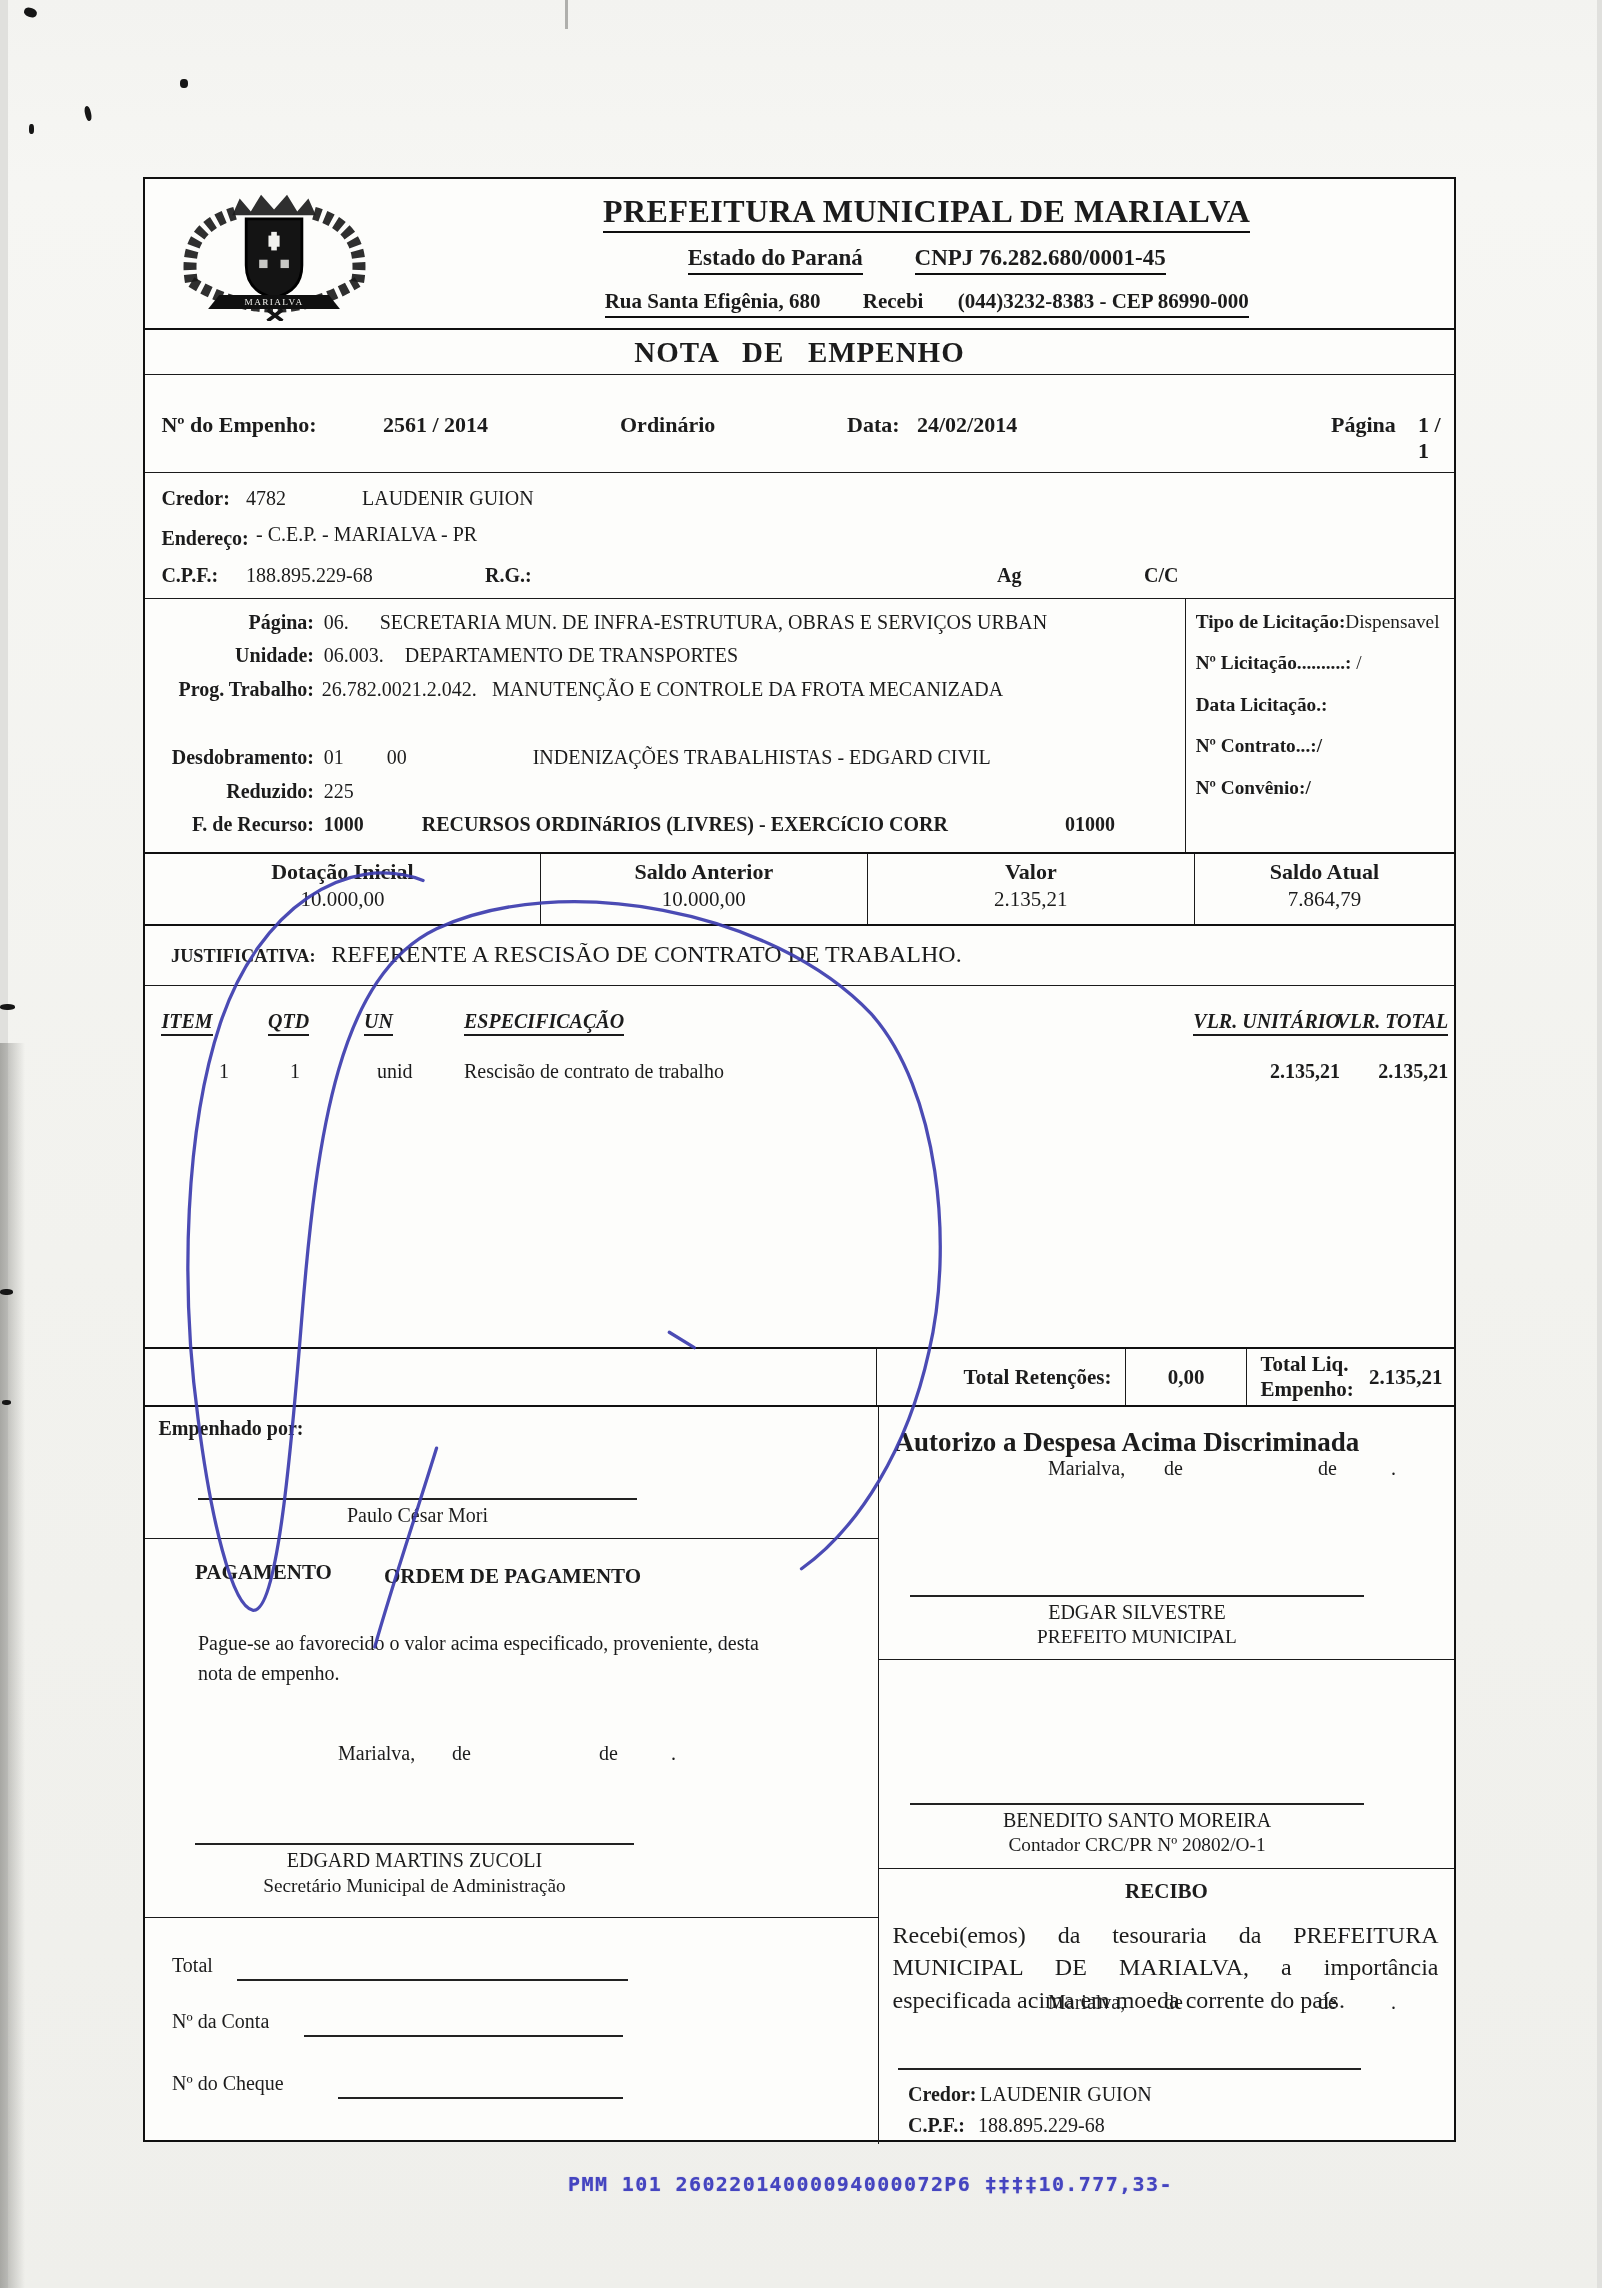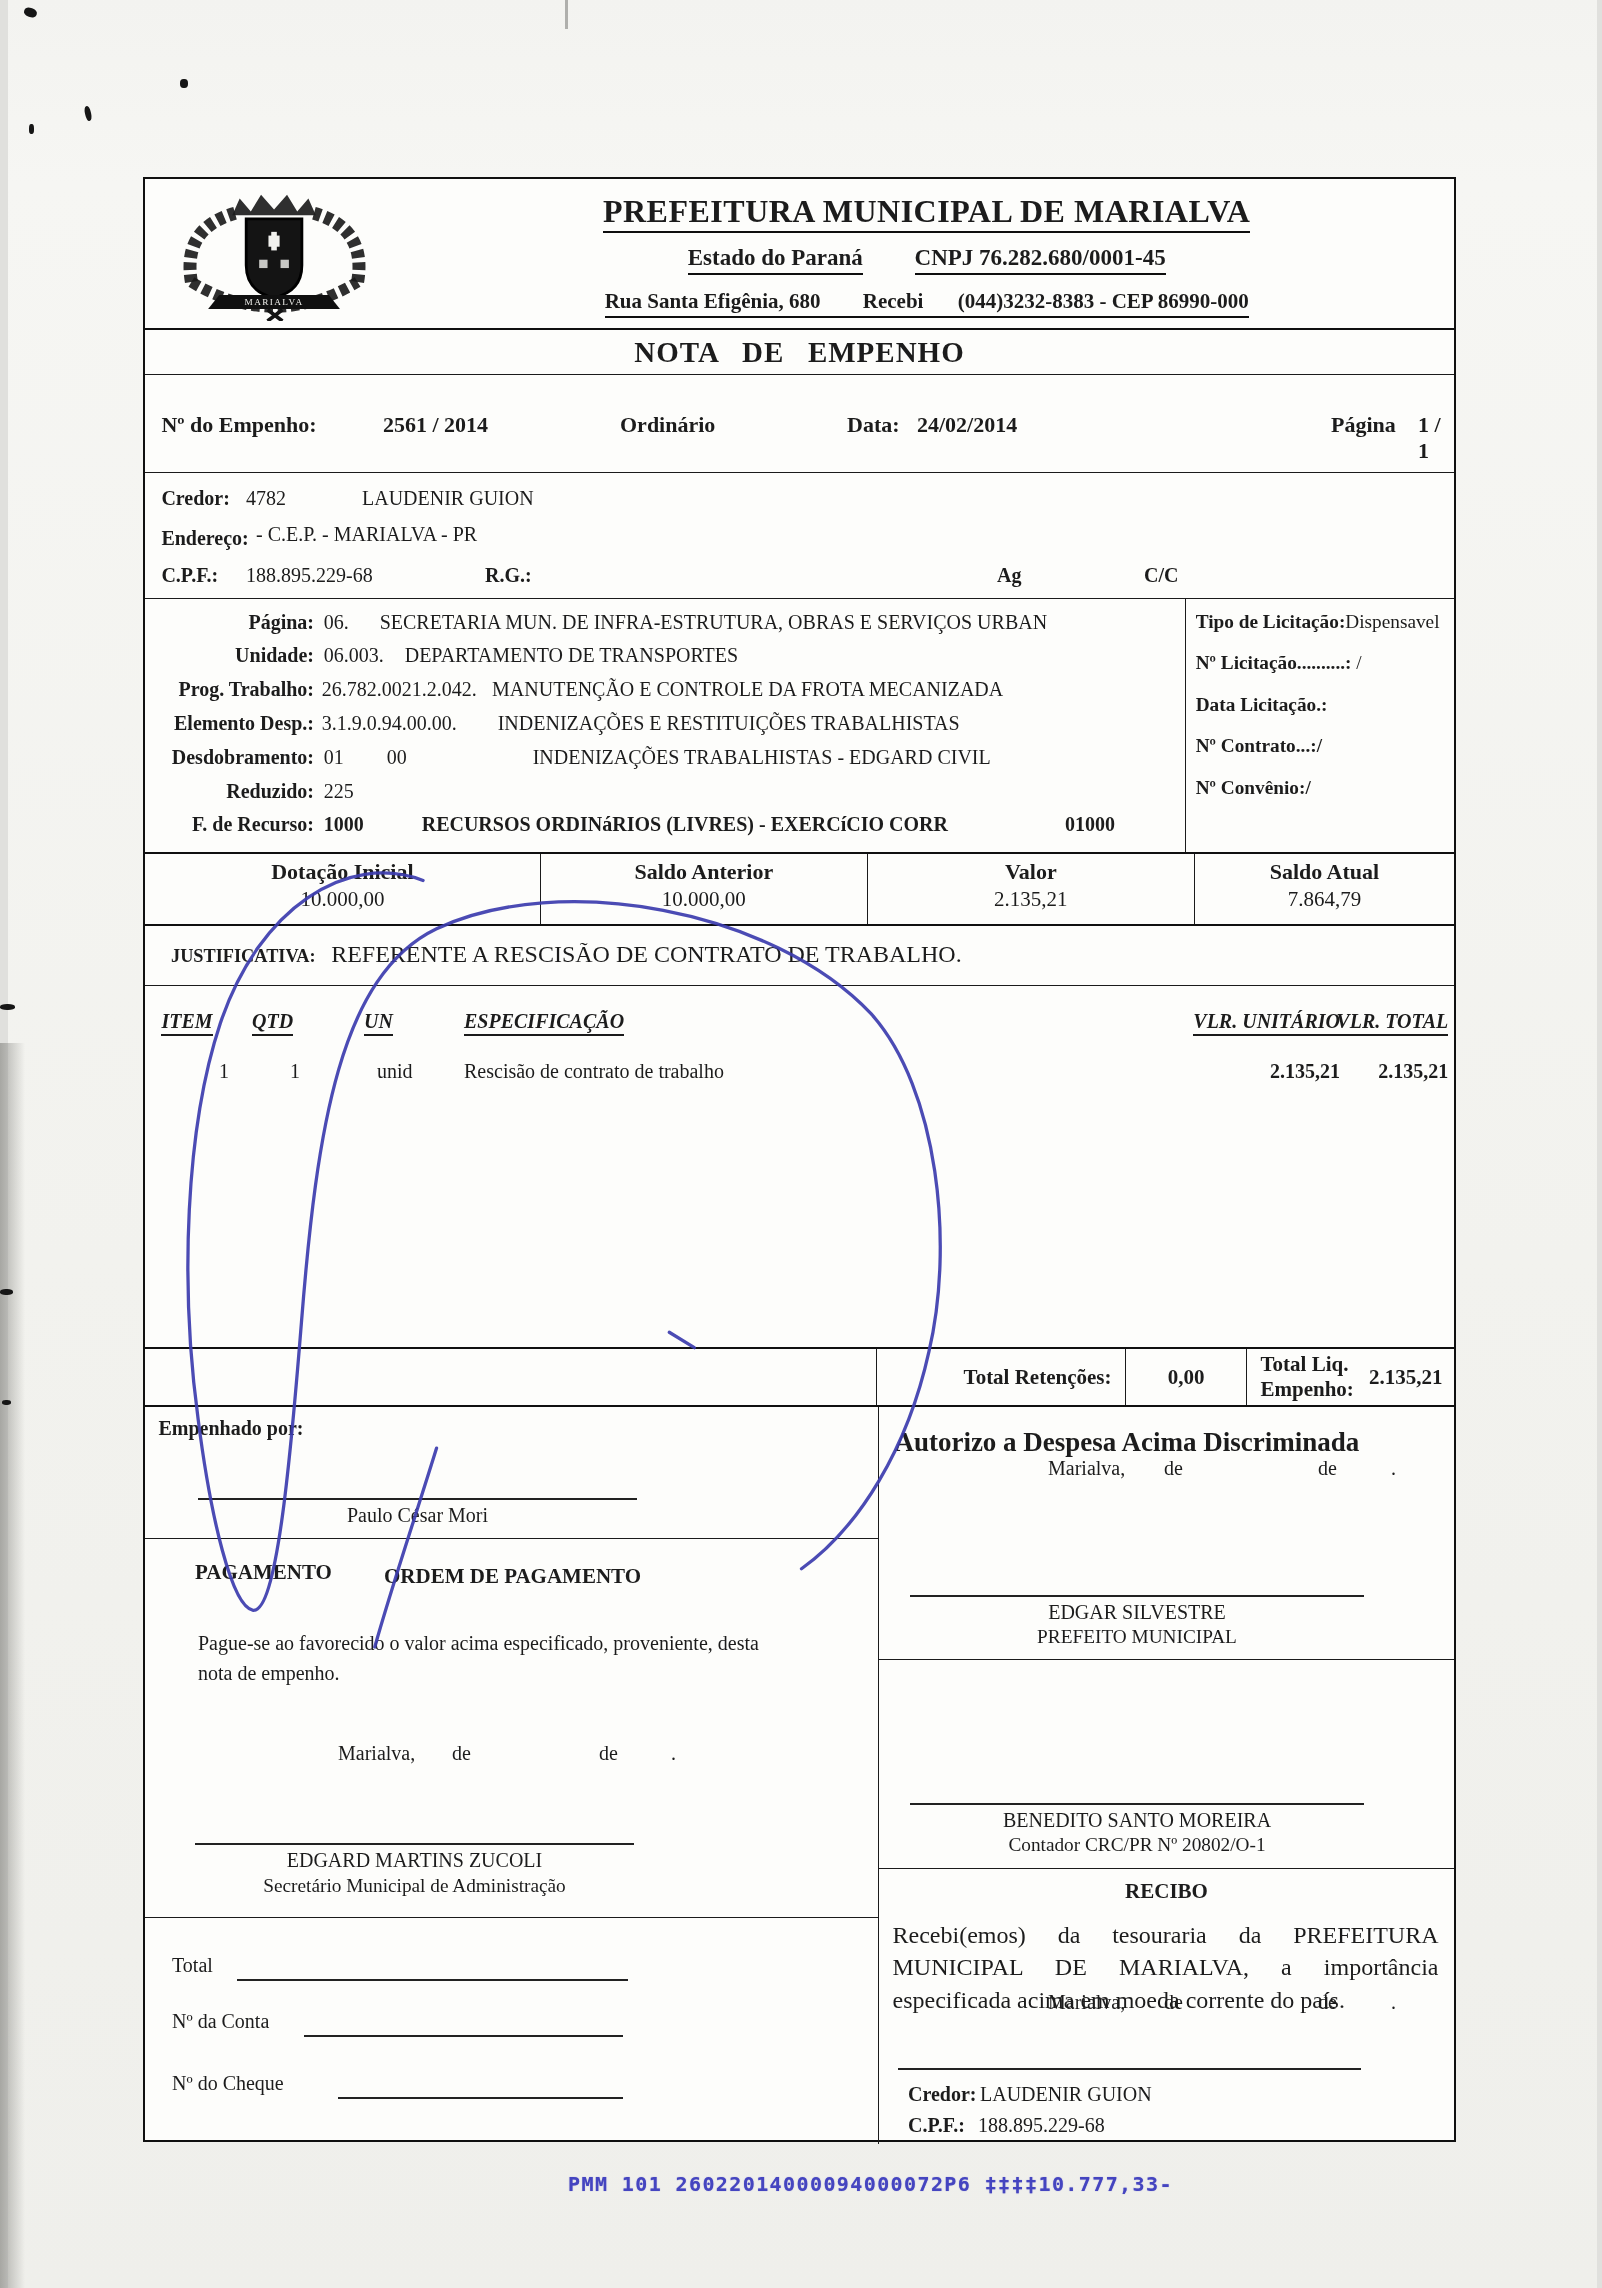--- a/index.html
+++ b/index.html
@@ -196,25 +196,20 @@
       <div class="brow" style="top:45px">
         <span class="lbl">Unidade:</span>
         <span style="margin-left:9.7px">06.003.</span>
         <span style="margin-left:21px">DEPARTAMENTO DE TRANSPORTES</span>
       </div>
       <div class="brow" style="top:79px">
         <span class="lbl">Prog. Trabalho:</span>
         <span style="margin-left:7.7px">26.782.0021.2.042.</span>
         <span style="margin-left:15.4px">MANUTENÇÃO E CONTROLE DA FROTA MECANIZADA</span>
       </div>
-      <div class="brow" style="top:113px">
-        <span class="lbl">Elemento Desp.:</span>
-        <span style="margin-left:7.7px">3.1.9.0.94.00.00.</span>
-        <span style="margin-left:41px">INDENIZAÇÕES E RESTITUIÇÕES TRABALHISTAS</span>
-      </div>
       <div class="brow" style="top:147px">
         <span class="lbl">Desdobramento:</span>
         <span style="margin-left:9.7px">01</span>
         <span style="margin-left:43px">00</span>
         <span style="margin-left:126px">INDENIZAÇÕES TRABALHISTAS - EDGARD CIVIL</span>
       </div>
       <div class="brow" style="top:181px">
         <span class="lbl">Reduzido:</span>
         <span style="margin-left:9.7px">225</span>
       </div>
@@ -259,21 +254,21 @@
 
   <div class="sec sec-just bt3">
     <div class="just-line">
       <span class="just-label">JUSTIFICATIVA:</span>
       <span class="just-text">REFERENTE A RESCISÃO DE CONTRATO DE TRABALHO.</span>
     </div>
   </div>
 
   <div class="sec sec-items bt2">
     <span class="ih" style="left:16.4px">ITEM</span>
-    <span class="ih" style="left:107px">QTD</span>
+    <span class="ih" style="left:123px">QTD</span>
     <span class="ih" style="left:219px">UN</span>
     <span class="ih" style="left:319px">ESPECIFICAÇÃO</span>
     <span class="ih" style="right:114px">VLR. UNITÁRIO</span>
     <span class="ih" style="right:5.8px">VLR. TOTAL</span>
 
     <div>
       <span class="iv" style="left:74px">1</span>
       <span class="iv" style="left:145px">1</span>
       <span class="iv" style="left:232px">unid</span>
       <span class="iv" style="left:319px">Rescisão de contrato de trabalho</span>

